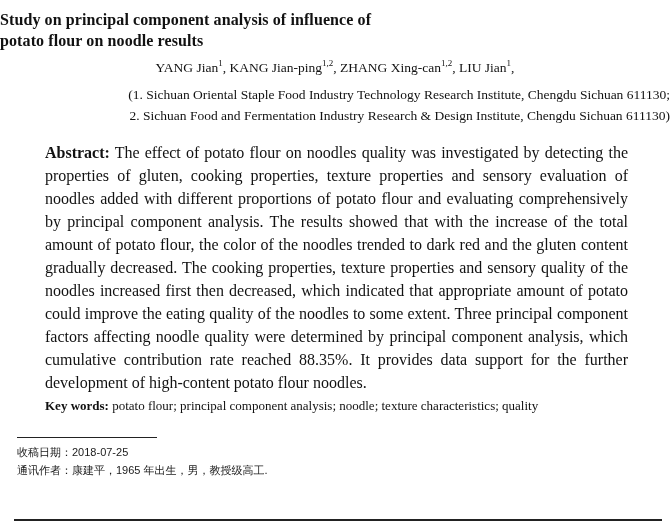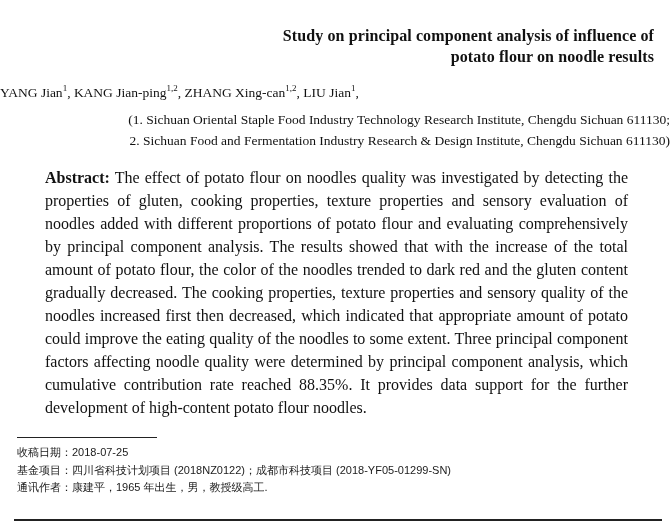--- a/index.html
+++ b/index.html
@@ -11,31 +11,31 @@
     position: relative;
     width: 670px;
     height: 528px;
     background: #ffffff;
     color: #111111;
     font-family: "Liberation Serif", "DejaVu Serif", serif;
     overflow: hidden;
   }
   
   .paper-title {
-    margin: 16px;
+    margin: 0;
     padding-top: 9px;
-    text-align: right;
+    text-align: left;
     font-size: 16px;
     font-weight: bold;
     line-height: 21px;
     letter-spacing: 0.1px;
   }
   .author-block {
     margin-top: 7px;
-    text-align: left;
+    text-align: center;
     font-size: 13.5px;
     line-height: 20.5px;
   }
   .author-block sup {
     font-size: 9px;
     line-height: 0;
     position: relative;
     top: -1px;
   }
   .affiliation-block {
@@ -103,23 +103,26 @@
   <div class="affiliation-block">
     <div>(1. Sichuan Oriental Staple Food Industry Technology Research Institute, Chengdu Sichuan 611130;</div>
     <div>2. Sichuan Food and Fermentation Industry Research &amp; Design Institute, Chengdu Sichuan 611130)</div>
   </div>
 
   <p class="abstract-para">
     <span class="bold-label">Abstract:</span>
     <span>The effect of potato flour on noodles quality was investigated by detecting the properties of gluten, cooking properties, texture properties and sensory evaluation of noodles added with different proportions of potato flour and evaluating comprehensively by principal component analysis. The results showed that with the increase of the total amount of potato flour, the color of the noodles trended to dark red and the gluten content gradually decreased. The cooking properties, texture properties and sensory quality of the noodles increased first then decreased, which indicated that appropriate amount of potato could improve the eating quality of the noodles to some extent. Three principal component factors affecting noodle quality were determined by principal component analysis, which cumulative contribution rate reached 88.35%. It provides data support for the further development of high-content potato flour noodles.</span>
   </p>
 
+  <p class="keywords-para">
+    <span class="bold-label">Key words:</span>
+    <span>potato flour; principal component analysis; noodle; texture characteristics; quality</span>
+  </p>
 
   <div class="footnote-area">
     <div class="footnote-rule"></div>
     <div><span>收稿日期：</span><span>2018-07-25</span></div>
-    <div><span>基金项目：</span><span>四川省科技计划项目 (2018NZ0122)；成都市科技项目 (2018-YF05-01299-SN)</span></div>
     <div><span>通讯作者：</span><span>康建平，1965 年出生，男，教授级高工.</span></div>
   </div>
 
   <div class="bottom-rule"></div>
 
 </div>
 
 </body></html>

